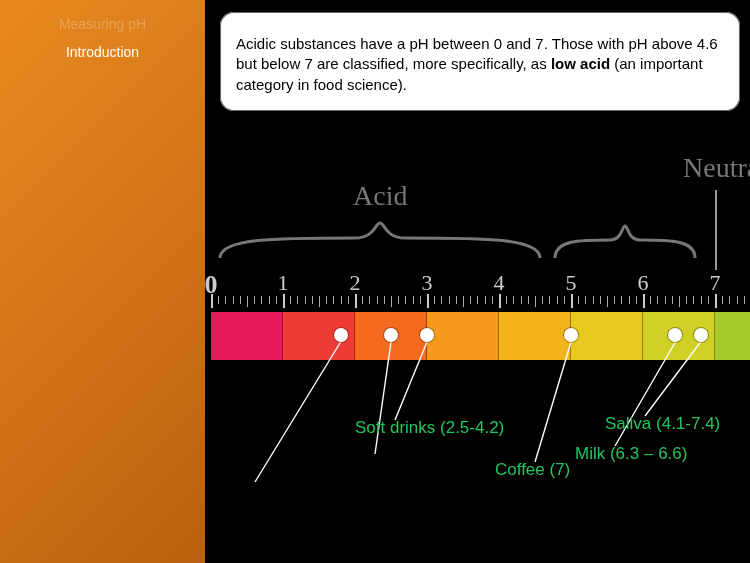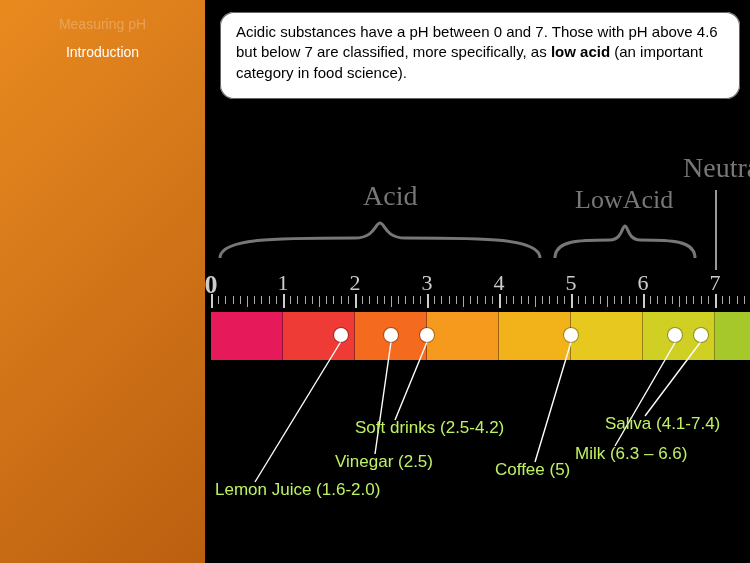--- a/index.html
+++ b/index.html
@@ -50,21 +50,21 @@
     overflow: hidden;
   }
 
   
   .info-box {
     position: absolute;
     left: 15px; top: 12px;
     width: 520px;
     background: #fff;
     border-radius: 14px;
-    padding: 10px 16px 16px 16px;
+    padding: 22px 16px 16px 16px;
     font-size: 15px;
     line-height: 1.35;
     color: #000;
     box-shadow: 0 0 0 1px #666 inset;
   }
   .info-box b { font-weight: 700; }
 
   
   .next-btn {
     position: absolute;
@@ -93,21 +93,21 @@
     border-bottom: 6px solid transparent;
   }
 
   
   .cat-label {
     position: absolute;
     color: #777;
     font-family: Georgia, "Times New Roman", serif;
     font-size: 28px;
   }
-  .cat-acid   { left: 158px; top: 180px; }
+  .cat-acid   { left: 148px; top: 180px; }
   .cat-low    { left: 370px; top: 185px; font-size: 26px; }
   .cat-neutral{ left: 478px; top: 152px; }
 
   .brace {
     position: absolute;
     height: 46px;
   }
   .brace svg { width: 100%; height: 100%; }
   .brace-acid { left: 10px; top: 218px; width: 330px; }
   .brace-low  { left: 345px; top: 218px; width: 150px; }
@@ -173,21 +173,21 @@
   .leaders {
     position: absolute;
     left: 0; top: 0;
     width: 545px; height: 563px;
     pointer-events: none;
   }
 
   
   .sub {
     position: absolute;
-    color: #bef264;
+    color: #22c55e;
     font-size: 17px;
     white-space: nowrap;
   }
 </style>
 </head>
 <body>
 
 <div class="sidebar">
   <div class="nav-item dim">Measuring pH</div>
   <div class="nav-item">Introduction</div>
@@ -195,21 +195,20 @@
 </div>
 
 <div class="main">
 
   <div class="info-box">
     <span>Acidic substances have a pH between 0 and 7. Those with pH above 4.6 but below 7 are classified, more specifically, as </span><b>low acid</b><span> (an important category in food science).</span>
   </div>
 
 
   <div class="cat-label cat-acid">Acid</div>
-  <div class="cat-label cat-low">LowAcid</div>
   <div class="cat-label cat-neutral">Neutral</div>
 
   <div class="brace brace-acid">
     <svg viewBox="0 0 330 46" preserveAspectRatio="none">
       <path d="M5 40 C 5 20, 60 20, 140 20 C 160 20, 160 5, 165 5 C 170 5, 170 20, 190 20 C 270 20, 325 20, 325 40" fill="none" stroke="#777" stroke-width="3"></path>
     </svg>
   </div>
   <div class="brace brace-low">
     <svg viewBox="0 0 150 46" preserveAspectRatio="none">
       <path d="M5 40 C 5 22, 30 22, 60 22 C 72 22, 72 8, 75 8 C 78 8, 78 22, 90 22 C 120 22, 145 22, 145 40" fill="none" stroke="#777" stroke-width="3"></path>
@@ -319,24 +318,22 @@
   <svg class="leaders" viewBox="0 0 545 563">
       <line x1="135.6" y1="342" x2="50" y2="482" stroke="#fff" stroke-width="1.4"></line>
       <line x1="186" y1="342" x2="170" y2="454" stroke="#fff" stroke-width="1.4"></line>
       <line x1="222" y1="342" x2="190" y2="420" stroke="#fff" stroke-width="1.4"></line>
       <line x1="366" y1="342" x2="330" y2="462" stroke="#fff" stroke-width="1.4"></line>
       <line x1="470.40000000000003" y1="342" x2="410" y2="446" stroke="#fff" stroke-width="1.4"></line>
       <line x1="495.59999999999997" y1="342" x2="440" y2="416" stroke="#fff" stroke-width="1.4"></line>
     </svg>
 
 <div class="dot" style="left: 135.6px;"></div>
-    <div class="sub" style="left: 10px; top: 480px;">Lemon Juice (1.6-2.0)</div>
     <div class="dot" style="left: 186px;"></div>
-    <div class="sub" style="left: 130px; top: 452px;">Vinegar (2.5)</div>
     <div class="dot" style="left: 222px;"></div>
     <div class="sub" style="left: 150px; top: 418px;">Soft drinks (2.5-4.2)</div>
     <div class="dot" style="left: 366px;"></div>
-    <div class="sub" style="left: 290px; top: 460px;">Coffee (5)</div>
+    <div class="sub" style="left: 290px; top: 460px;">Coffee (7)</div>
     <div class="dot" style="left: 470.4px;"></div>
     <div class="sub" style="left: 370px; top: 444px;">Milk (6.3 – 6.6)</div>
     <div class="dot" style="left: 495.6px;"></div>
     <div class="sub" style="left: 400px; top: 414px;">Saliva (4.1-7.4)</div>
   </div>
 
 </body></html>

